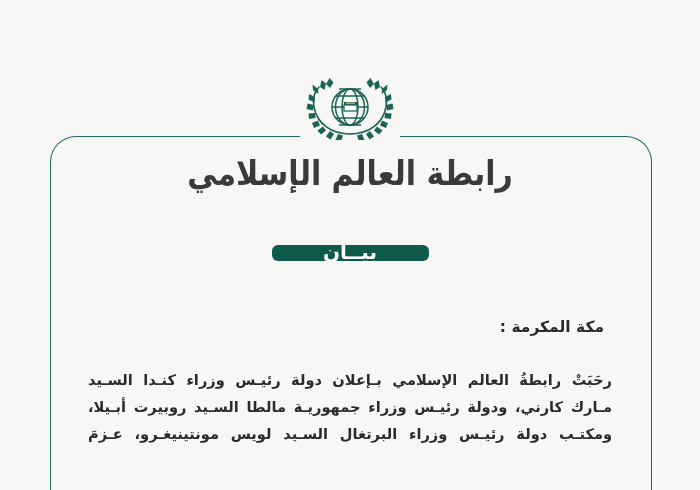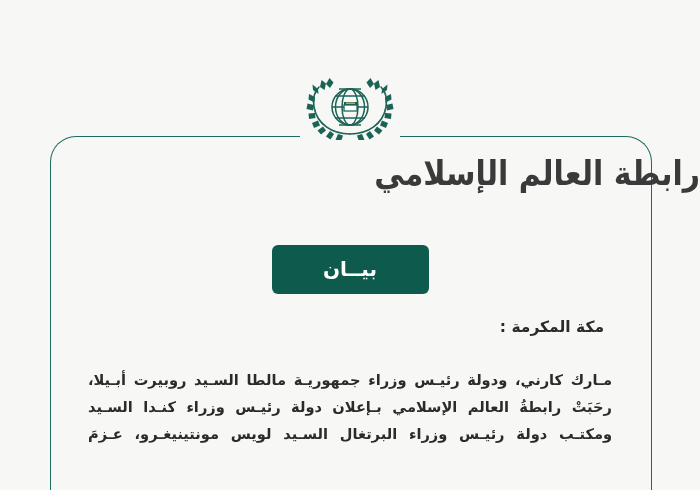--- a/index.html
+++ b/index.html
@@ -30,21 +30,21 @@
   }
   
   .card-notch{
     position:absolute;left:300px;top:130px;
     width:100px;height:14px;background:#f7f7f5;z-index:3;
   }
 
   
   .logo-block{
     position:absolute;left:0;right:0;top:158px;
-    display:flex;align-items:center;
+    display:flex;flex-direction:column;align-items:center;
     z-index:5;
   }
   .logo-ar{
     font-family:"DejaVu Sans","Liberation Sans",sans-serif;
     font-size:30px;line-height:1.05;font-weight:700;
     color:#3a3a3a;letter-spacing:-0.5px;
     direction:rtl;white-space:nowrap;
     transform:scaleY(1.12);
   }
   .logo-en{
@@ -53,21 +53,21 @@
     font-size:12.5px;font-weight:700;letter-spacing:2.4px;
     color:#3c3c3c;direction:ltr;white-space:nowrap;
   }
 
   
   .banner-wrap{
     position:absolute;left:0;right:0;top:245px;
     display:flex;justify-content:center;z-index:5;
   }
   .banner{
-    width:157px;height:49px;border-radius:6px;
+    width:157px;height:16px;border-radius:6px;
     background:#0e5b4e;
     display:flex;align-items:center;justify-content:center;
   }
   .banner span{
     color:#ffffff;font-size:20px;font-weight:700;
     direction:rtl;letter-spacing:1px;
     font-family:"DejaVu Sans","Liberation Sans",sans-serif;
     transform:translateY(-1px);
   }
 
@@ -146,16 +146,16 @@
 
 <div class="banner-wrap">
   <div class="banner">
     <span>بيــان</span>
   </div>
 </div>
 
 <div class="dateline">مكة المكرمة :</div>
 
 <div class="body-text">
+  <div>رحَبَتْ رابطةُ العالم الإسلامي بـإعلان دولة رئيـس وزراء كنـدا السـيد</div>
   <div>مـارك كارني، ودولة رئيـس وزراء جمهوريـة مالطا السـيد روبيرت أبـيلا،</div>
-  <div>رحَبَتْ رابطةُ العالم الإسلامي بـإعلان دولة رئيـس وزراء كنـدا السـيد</div>
   <div>ومكتـب دولة رئيـس وزراء البرتغال السـيد لويس مونتينيغـرو، عـزمَ</div>
 </div>
 
 </body></html>

